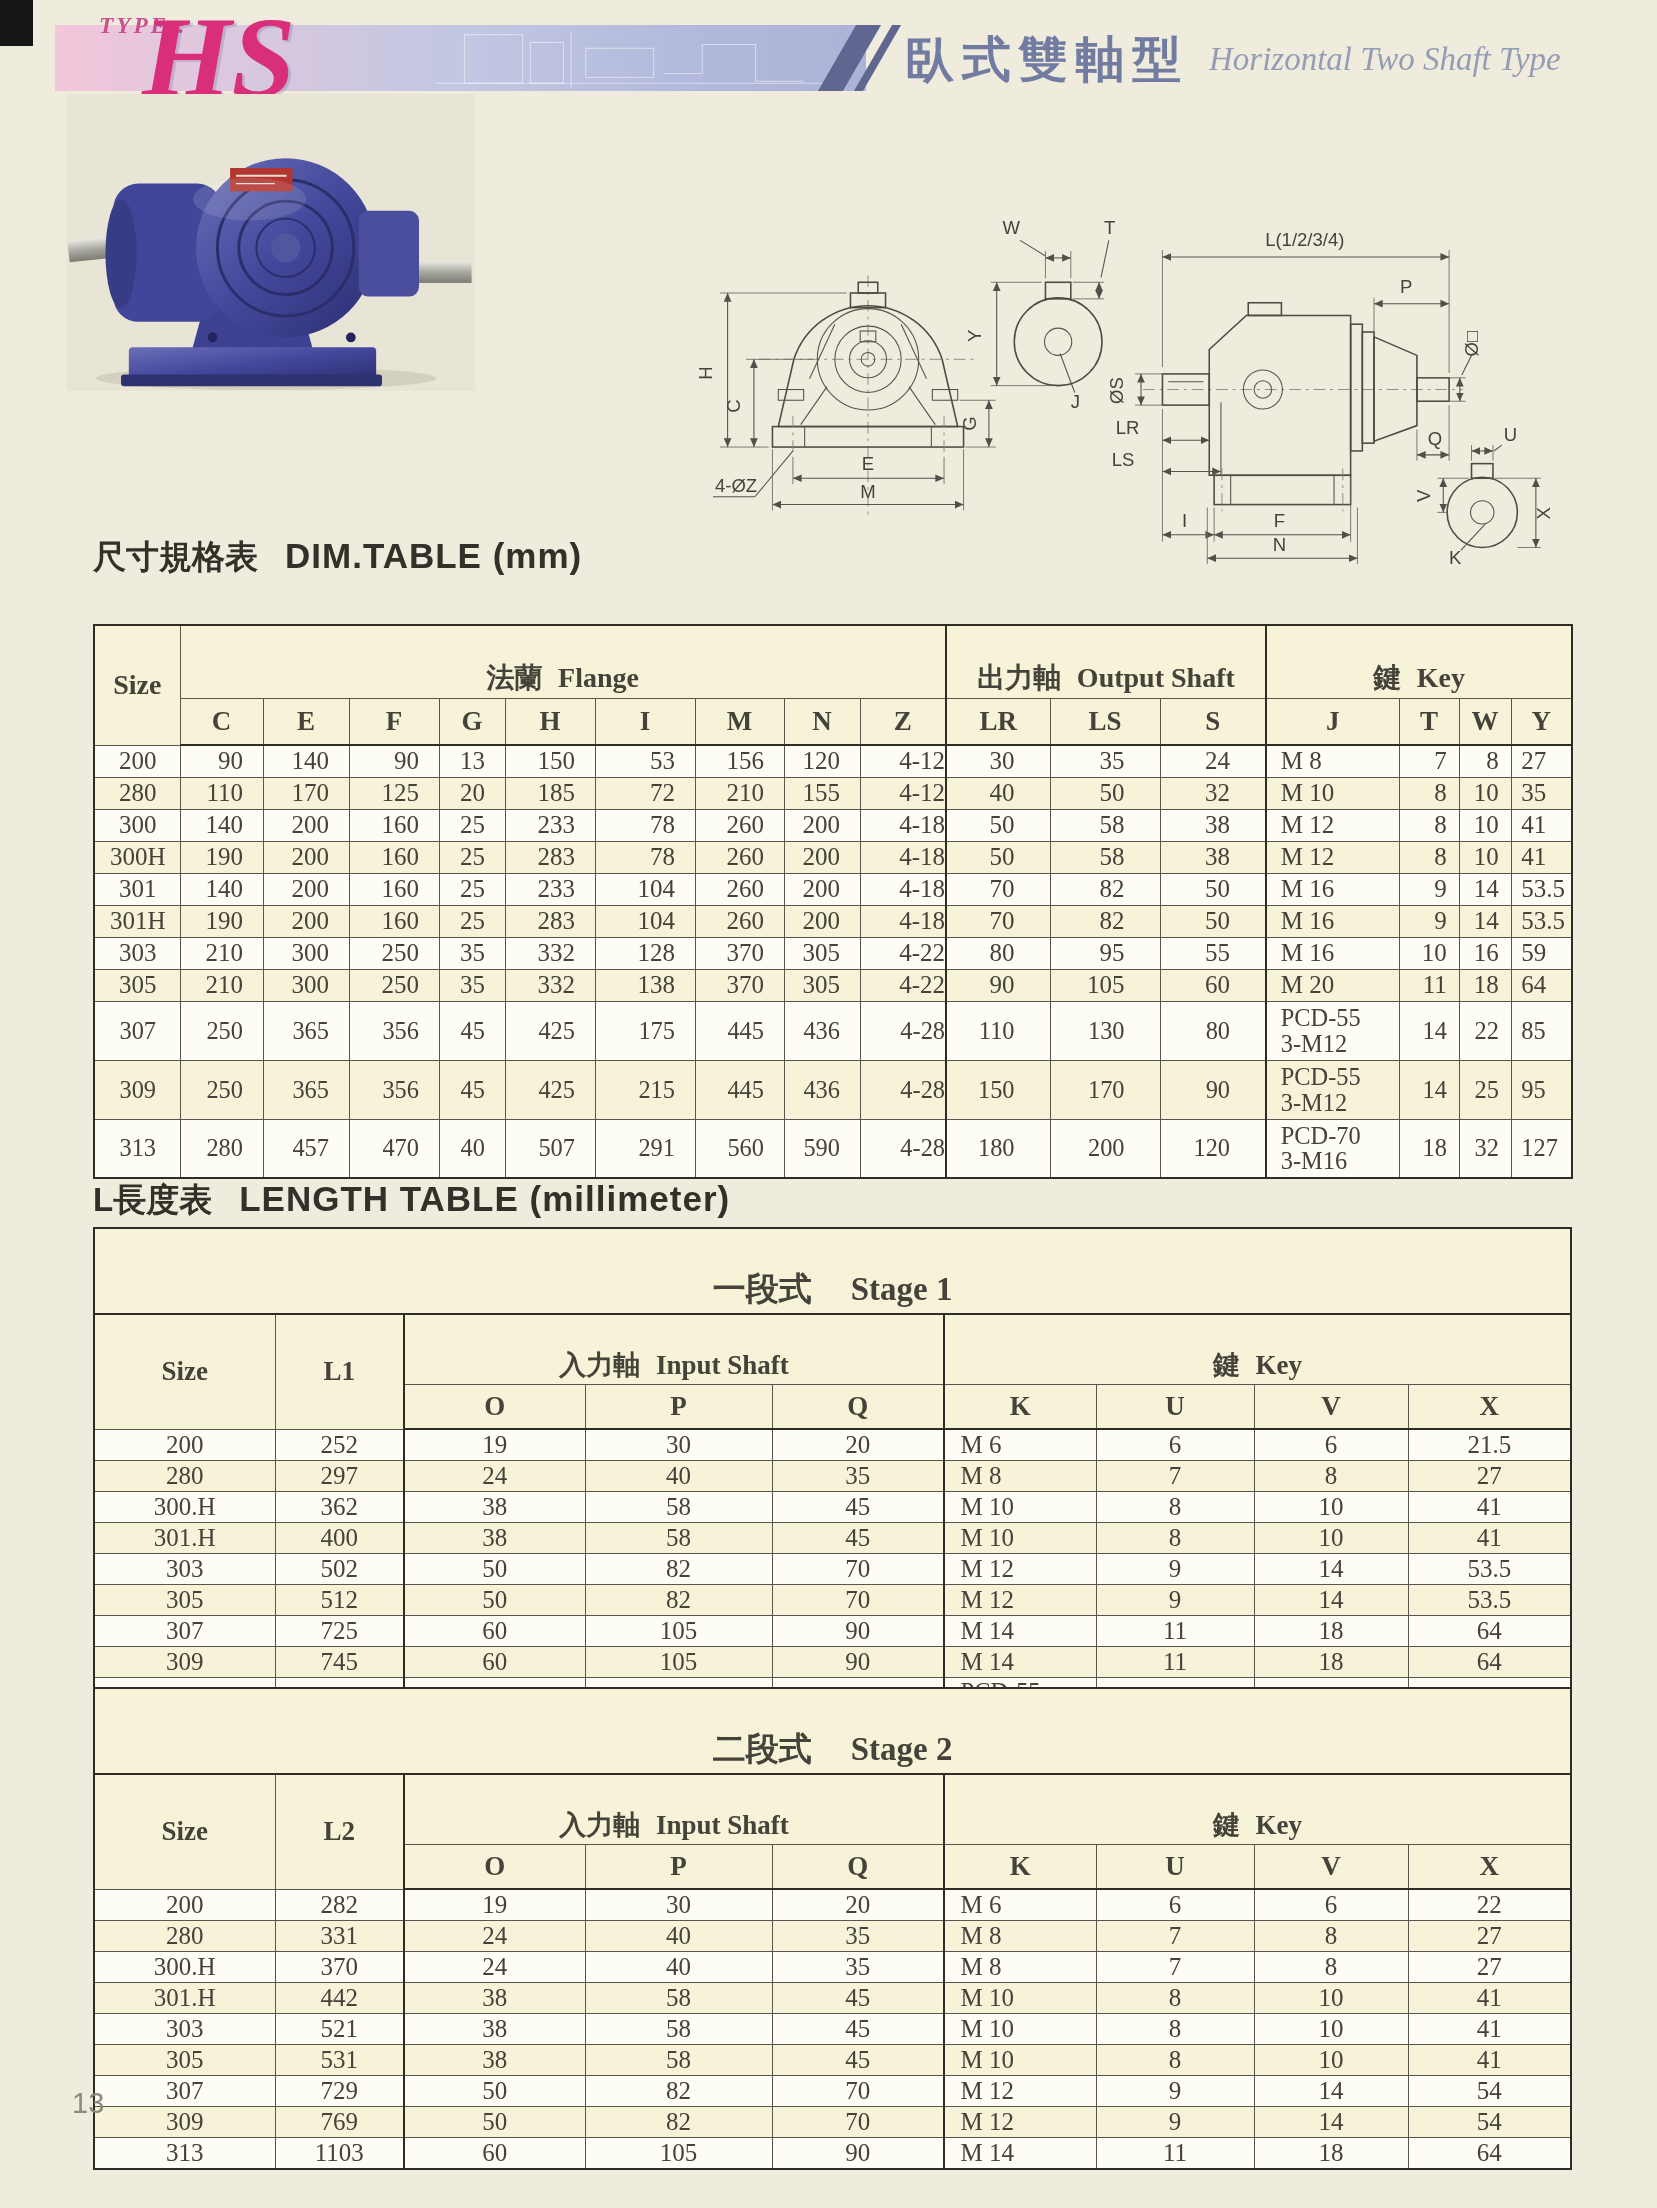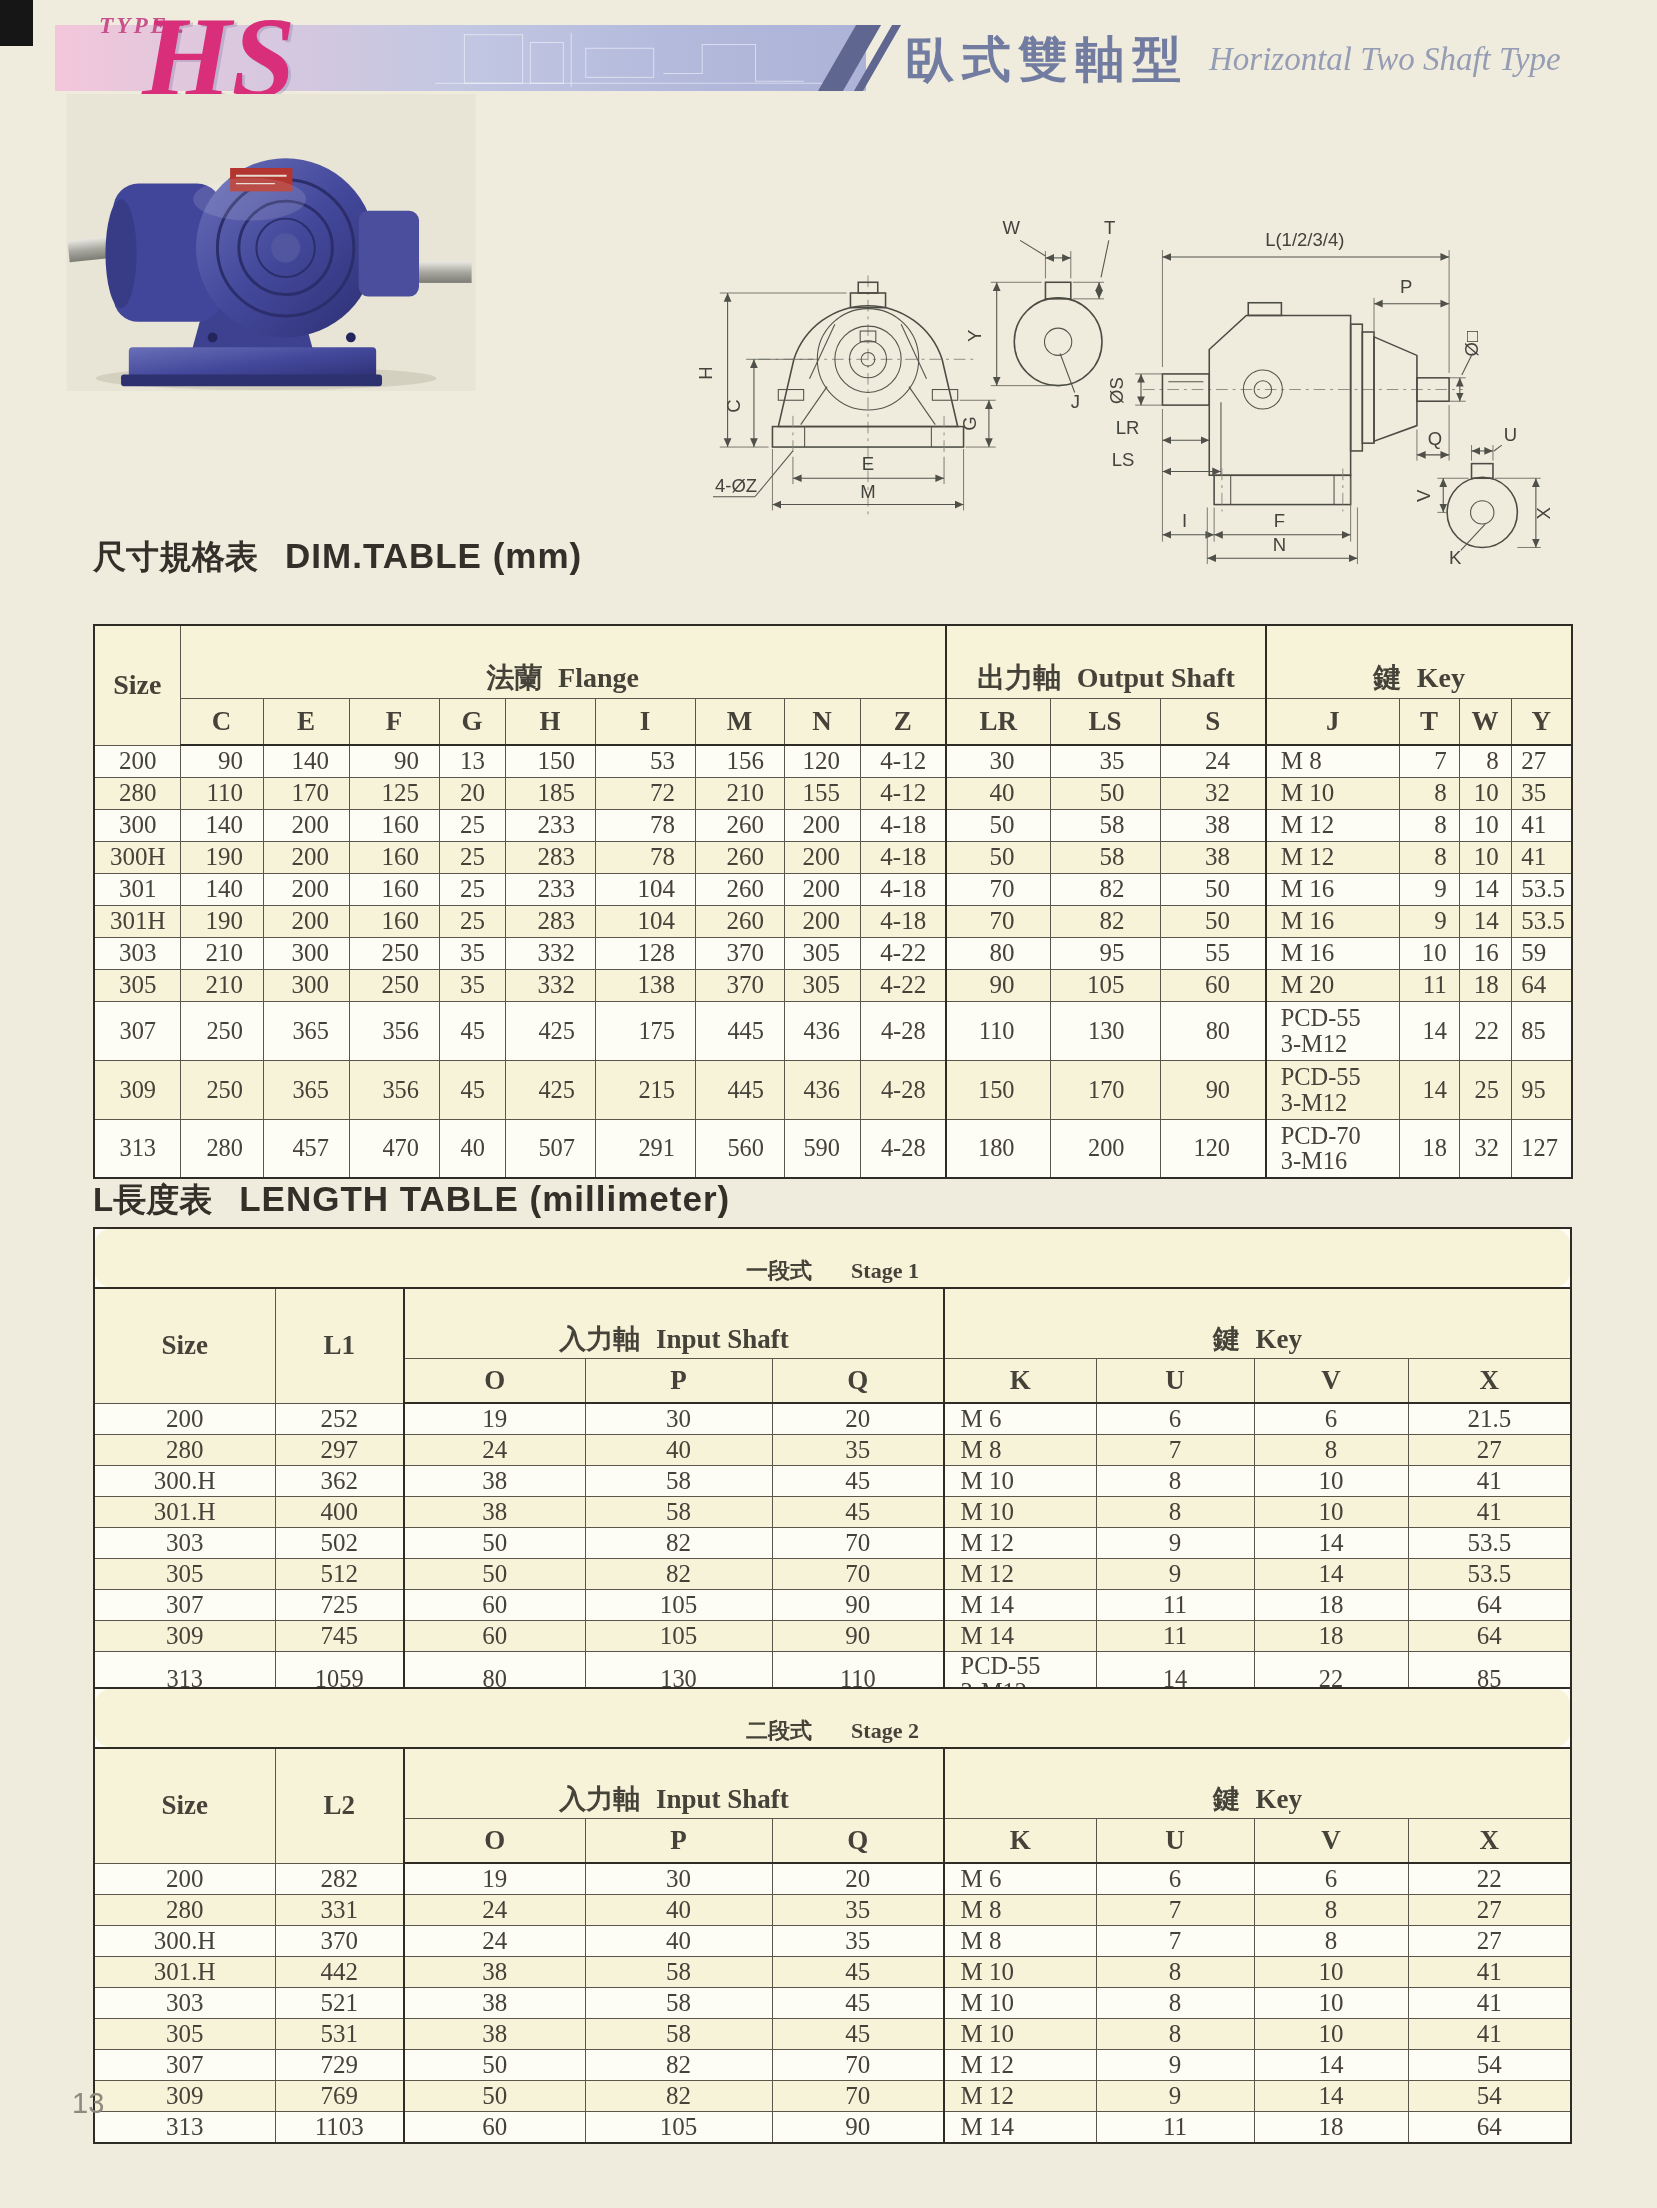--- a/index.html
+++ b/index.html
@@ -40,27 +40,27 @@
   .bl2{border-left:2.4px solid #2f2c25 !important;}
   .gh-cjk{font-family:"Liberation Sans","DejaVu Sans",sans-serif;}
   .gh-en{margin-left:15.6px;}
 
   #dim-table .group-row th{height:47px;font-size:28px;}
   #dim-table .letters-row th{height:43px;font-size:27px;border-bottom:2.4px solid #2f2c25;}
   #dim-table tbody tr{height:32px;font-size:25px;}
   #dim-table tbody tr.tall{height:59px;font-size:24.4px;line-height:1.05;}
   #dim-table tbody td{text-align:right;padding-right:19.5px;}
   #dim-table tbody td:nth-child(1){text-align:center;padding-right:0;}
-  #dim-table tbody td:nth-child(10){text-align:center;padding-right:0;}
+  #dim-table tbody td:nth-child(10){text-align:right;padding-right:0;}
   #dim-table tbody td:nth-child(11),#dim-table tbody td:nth-child(12),#dim-table tbody td:nth-child(13){padding-right:35px;}
   #dim-table tbody td:nth-child(14){text-align:left;padding-left:13.7px;padding-right:0;}
   #dim-table tbody td:nth-child(15),#dim-table tbody td:nth-child(16){padding-right:11.7px;}
   #dim-table tbody td:nth-child(17){text-align:left;padding-left:9.8px;padding-right:0;}
 
-  .stage-table .band-row th{height:41px;font-size:22px;border-bottom:2.4px solid #2f2c25;border-radius:19px;}
+  .stage-table .band-row th{height:41px;font-size:33px;border-bottom:2.4px solid #2f2c25;}
   .stage-table .band-row .gh-en{margin-left:39px;}
   .stage-table .group-row th{height:60px;font-size:27px;}
   .stage-table .letters-row th{height:41px;font-size:27px;border-bottom:2.4px solid #2f2c25;}
   .stage-table tbody tr{height:30px;font-size:25px;}
   .stage-table tbody tr.tall{height:49px;font-size:24.4px;line-height:1.05;}
   .stage-table tbody td{text-align:center;}
   .stage-table tbody td:nth-child(6){text-align:left;padding-left:15.6px;}
 
   
   .ol{fill:none;stroke:#4c4c45;stroke-width:1.6;}

